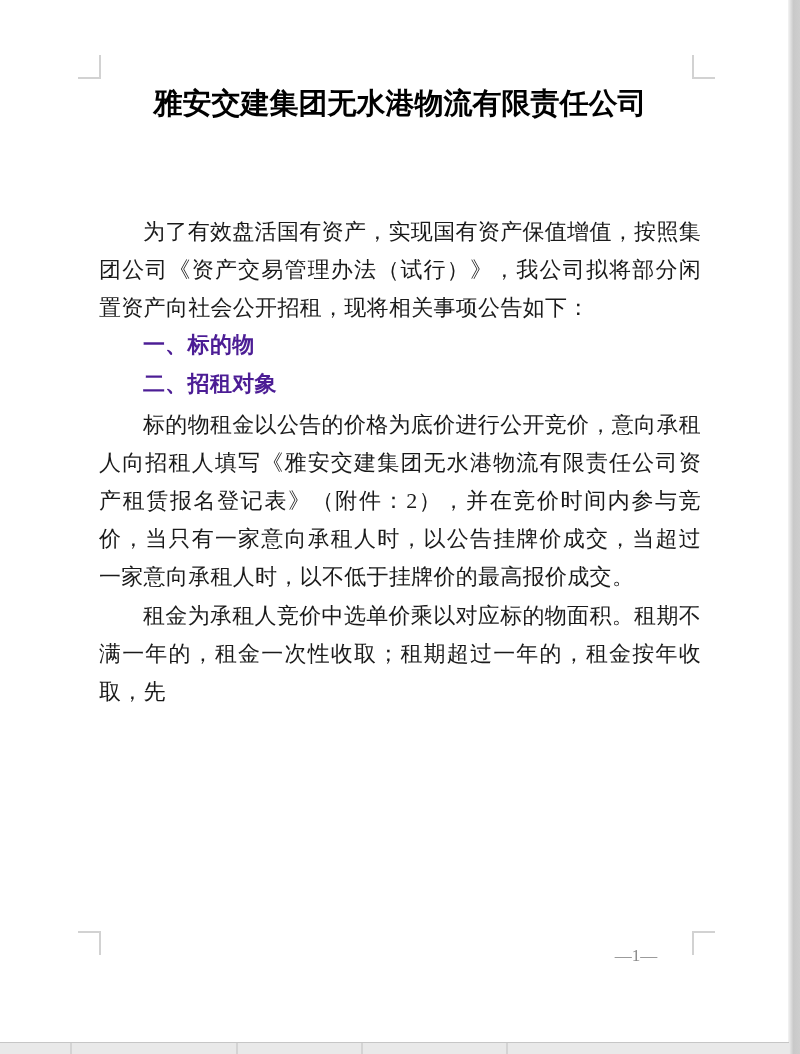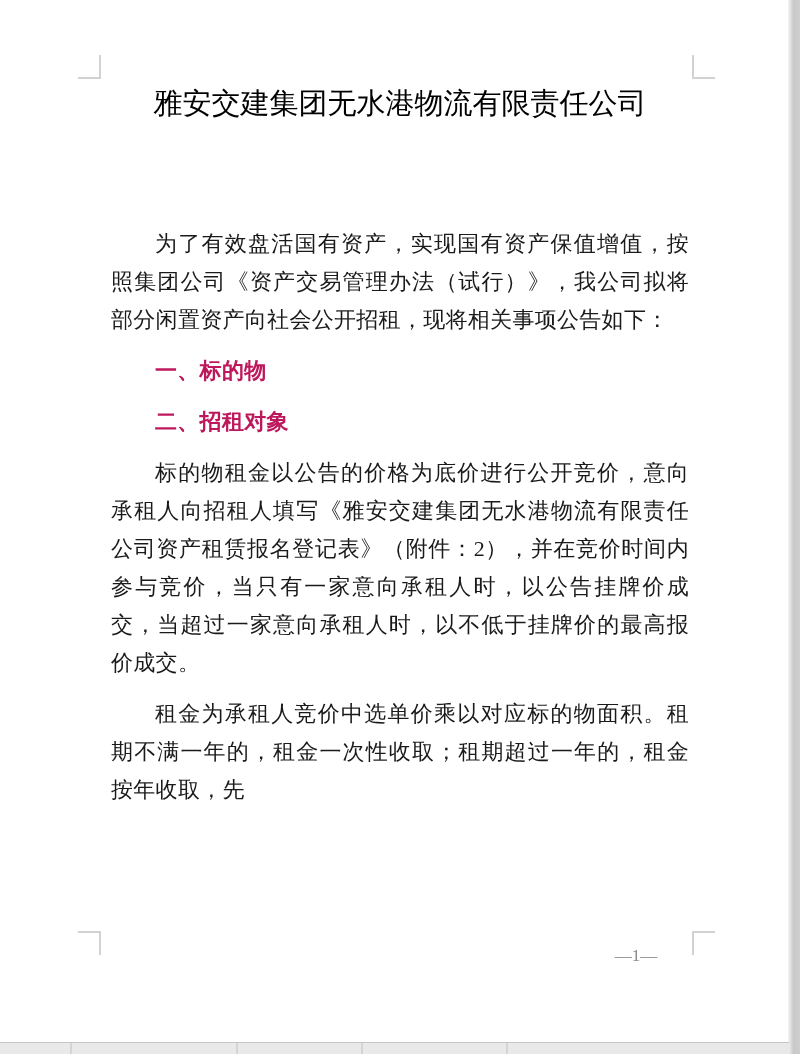--- a/index.html
+++ b/index.html
@@ -9,34 +9,34 @@
   }
   
   .mark{position:absolute;width:21px;height:22px;}
   .mark.tl{left:78px;top:55px;border-right:2px solid #d2d2d2;border-bottom:2px solid #d2d2d2;}
   .mark.tr{left:692px;top:55px;border-left:2px solid #d2d2d2;border-bottom:2px solid #d2d2d2;}
   .mark.bl{left:78px;top:931px;border-right:2px solid #d2d2d2;border-top:2px solid #d2d2d2;}
   .mark.br{left:692px;top:931px;border-left:2px solid #d2d2d2;border-top:2px solid #d2d2d2;}
   
   .doc-title{
     position:absolute;left:98px;top:76px;width:604px;text-align:center;
-    font-family:"Liberation Sans",sans-serif;font-weight:normal;
+    font-family:"Liberation Sans",sans-serif;font-weight:bold;
     font-size:29px;line-height:54px;color:#000;
   }
   
   .doc-body{
     position:absolute;left:98px;top:212px;width:604px;
     font-size:22px;line-height:38px;color:#1a1a1a;
     text-align:justify;letter-spacing:0.3px;
   }
-  .doc-body p{margin:13px;padding:0;}
+  .doc-body p{margin:1px;padding:0;}
   .para.indent{text-indent:2em;}
   .heading{
-    text-indent:2em;font-weight:bold;color:#be185d;
-    font-family:Liberation Sans, sans-serif;
+    text-indent:2em;font-weight:bold;color:#4c1d95;
+    font-family:Liberation Mono, monospace;
   }
   
   .page-number{
     position:absolute;left:598px;top:944px;width:76px;text-align:center;
     font-size:17px;line-height:24px;color:#8a8a8a;
   }
   
   .scrollbar-v{
     position:absolute;right:0;top:0;width:11px;height:1054px;
     background:linear-gradient(to right,#ececec 0,#c9c9c9 40%,#cecece 100%);

